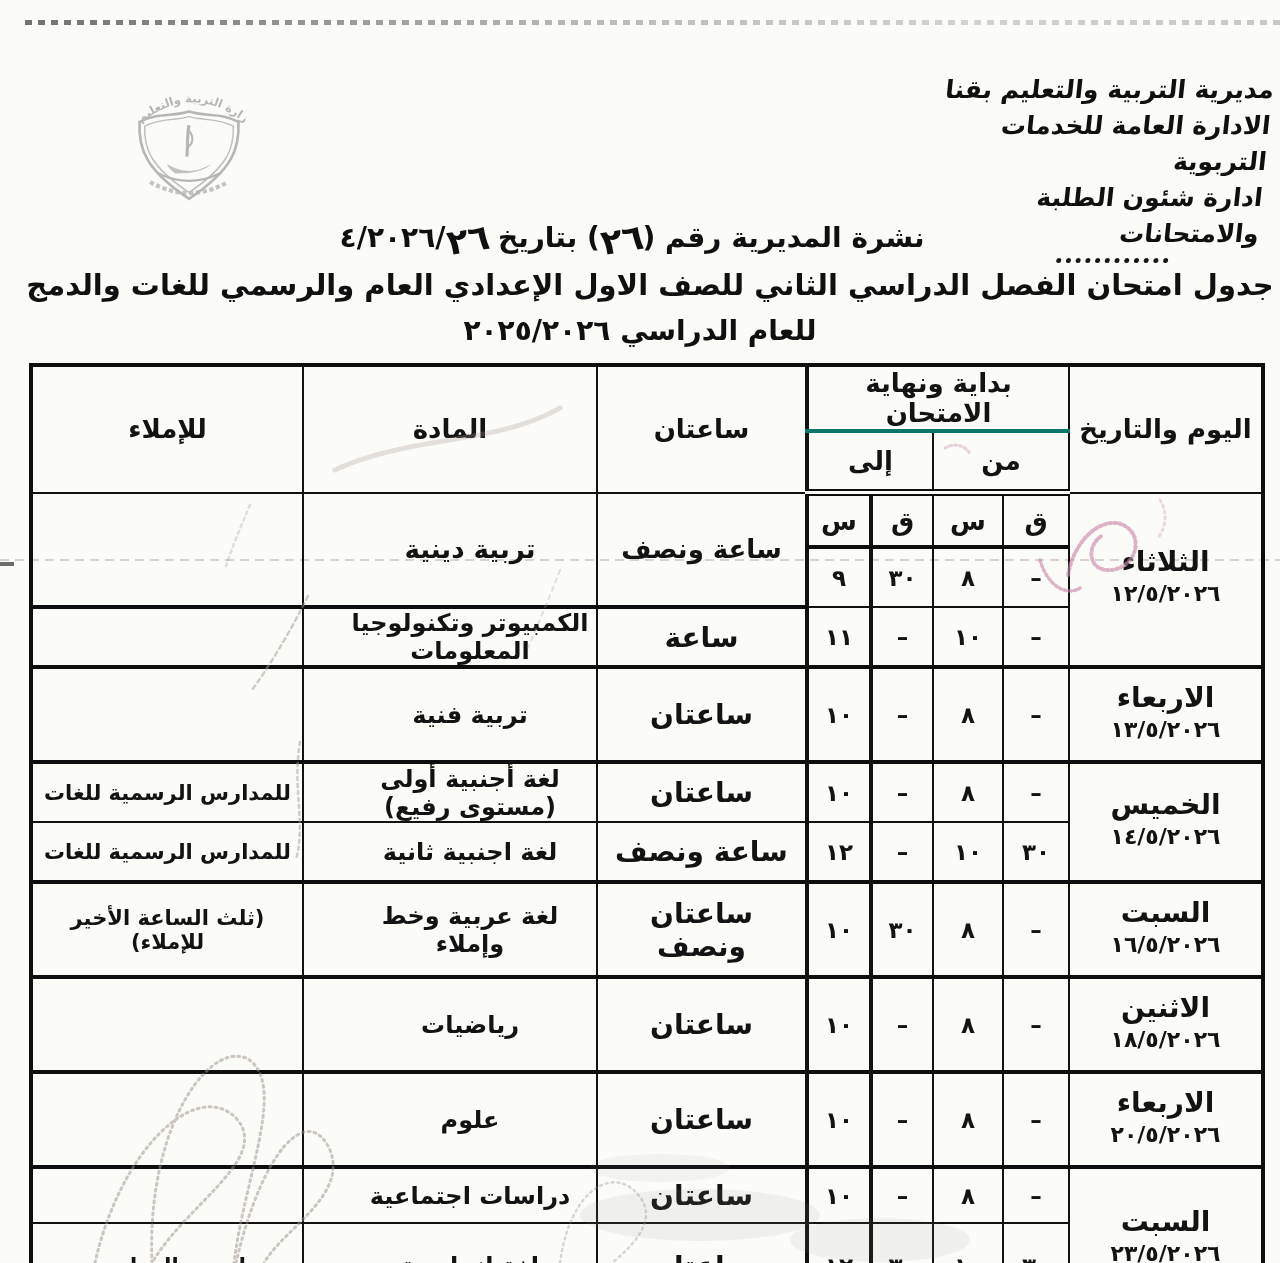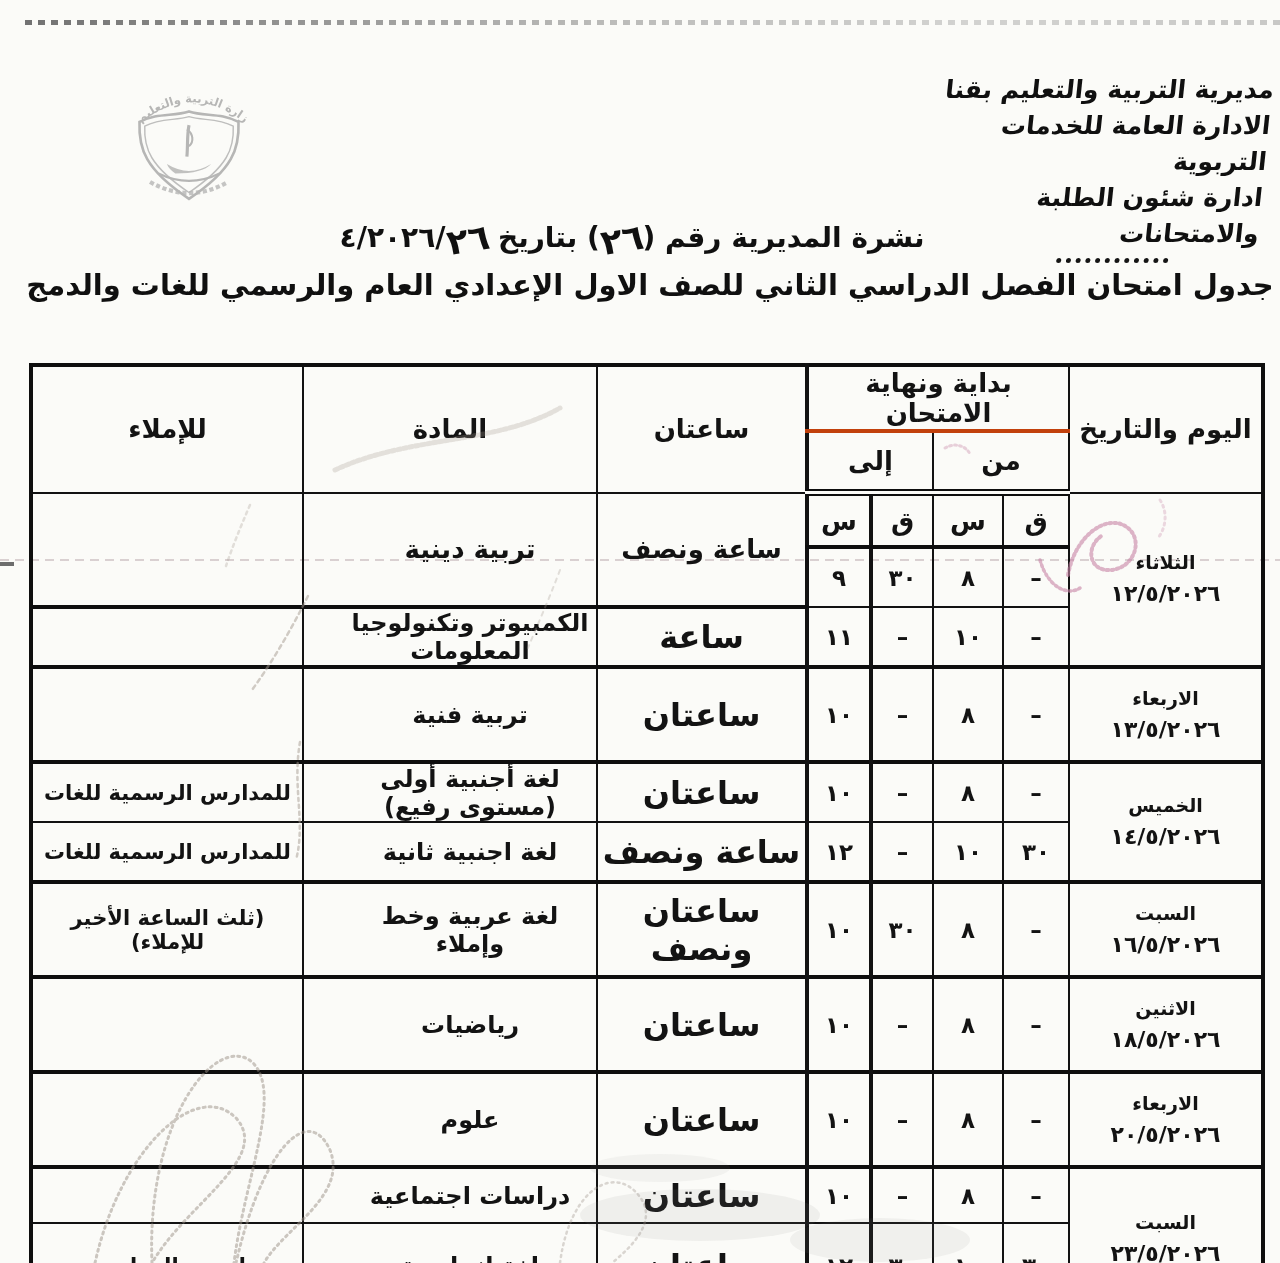--- a/index.html
+++ b/index.html
@@ -52,33 +52,33 @@
   table{border-collapse:collapse;table-layout:fixed;width:1232px;direction:rtl;}
   th,td{
     border:2px solid #121212;text-align:center;vertical-align:middle;
     padding:0 4px;font-weight:bold;font-size:23px;color:#131313;
     overflow:hidden;
   }
   table{border:4px solid #0e0e0e;}
   thead tr.h1 th{height:62px;font-size:26px;}
   thead tr.h2 th{height:56px;font-size:26px;}
   thead tr.h2 th{border-bottom:7px double #0e0e0e;}
-  th.span-head{border-bottom:4px solid #c2410c;text-align:center;}
+  th.span-head{border-bottom:4px solid #0f766e;text-align:center;}
   tr.mini td{height:49px;font-size:26px;border-bottom:4px solid #0e0e0e;}
   td.strong-left,th.strong-left{border-left-width:4px;}
   td.strong-right,th.strong-right{border-right-width:4px;}
   tr.grp td{border-top:4px solid #0e0e0e;}
   tr.r-sm td{height:53px;}
   tr.r-md td{height:57px;}
   tr.r-lg td{height:91px;}
   tr.r-last td{height:84px;}
-  .day-cell .dayname{font-size:19px;line-height:30px;}
+  .day-cell .dayname{font-size:28px;line-height:30px;}
   .day-cell .daydate{font-size:22px;line-height:34px;letter-spacing:1px;}
   td.subject-cell{font-size:24px;padding-left:44px;}
-  td.duration-cell{font-size:32px;}
+  td.duration-cell{font-size:28px;}
   td.notes-cell{font-size:21px;text-align:center;}
   td.num-cell{font-size:23px;}
 
   .marks{position:absolute;left:0;top:0;width:1280px;height:1263px;pointer-events:none;}
 </style>
 </head>
 <body>
 
 <div class="top-perf-line"></div>
 <div class="fold-line"></div>
@@ -105,20 +105,21 @@
   <path d="M54,95 Q75,108 96,95 Q88,104 62,104 Q56,100 54,95 Z" fill="#8d8d8d" opacity="0.85"></path>
   <path d="M46,104 Q75,118 104,104" fill="none" stroke="#8d8d8d" stroke-width="2"></path>
   <path d="M38,112 Q75,133 112,112" fill="none" stroke="#8d8d8d" stroke-width="4" stroke-dasharray="4 2.5" opacity="0.8"></path>
 </svg>
 
 <div class="titles">
   <div class="bulletin-line">
     <span>نشرة المديرية رقم (</span><span class="hand">٢٦</span><span>) بتاريخ </span><span class="hand">٢٦</span><span>/٤/٢٠٢٦</span>
   </div>
   <div class="title-main">جدول امتحان الفصل الدراسي الثاني للصف الاول الإعدادي العام والرسمي للغات والدمج</div>
+  <div class="title-year">للعام الدراسي ٢٠٢٥/٢٠٢٦</div>
 </div>
 
 <div class="tbl-wrap">
 <table>
   <colgroup>
     <col style="width:194px">
         <col style="width:66px">
         <col style="width:70px">
     <col style="width:62px">
         <col style="width:64px">

